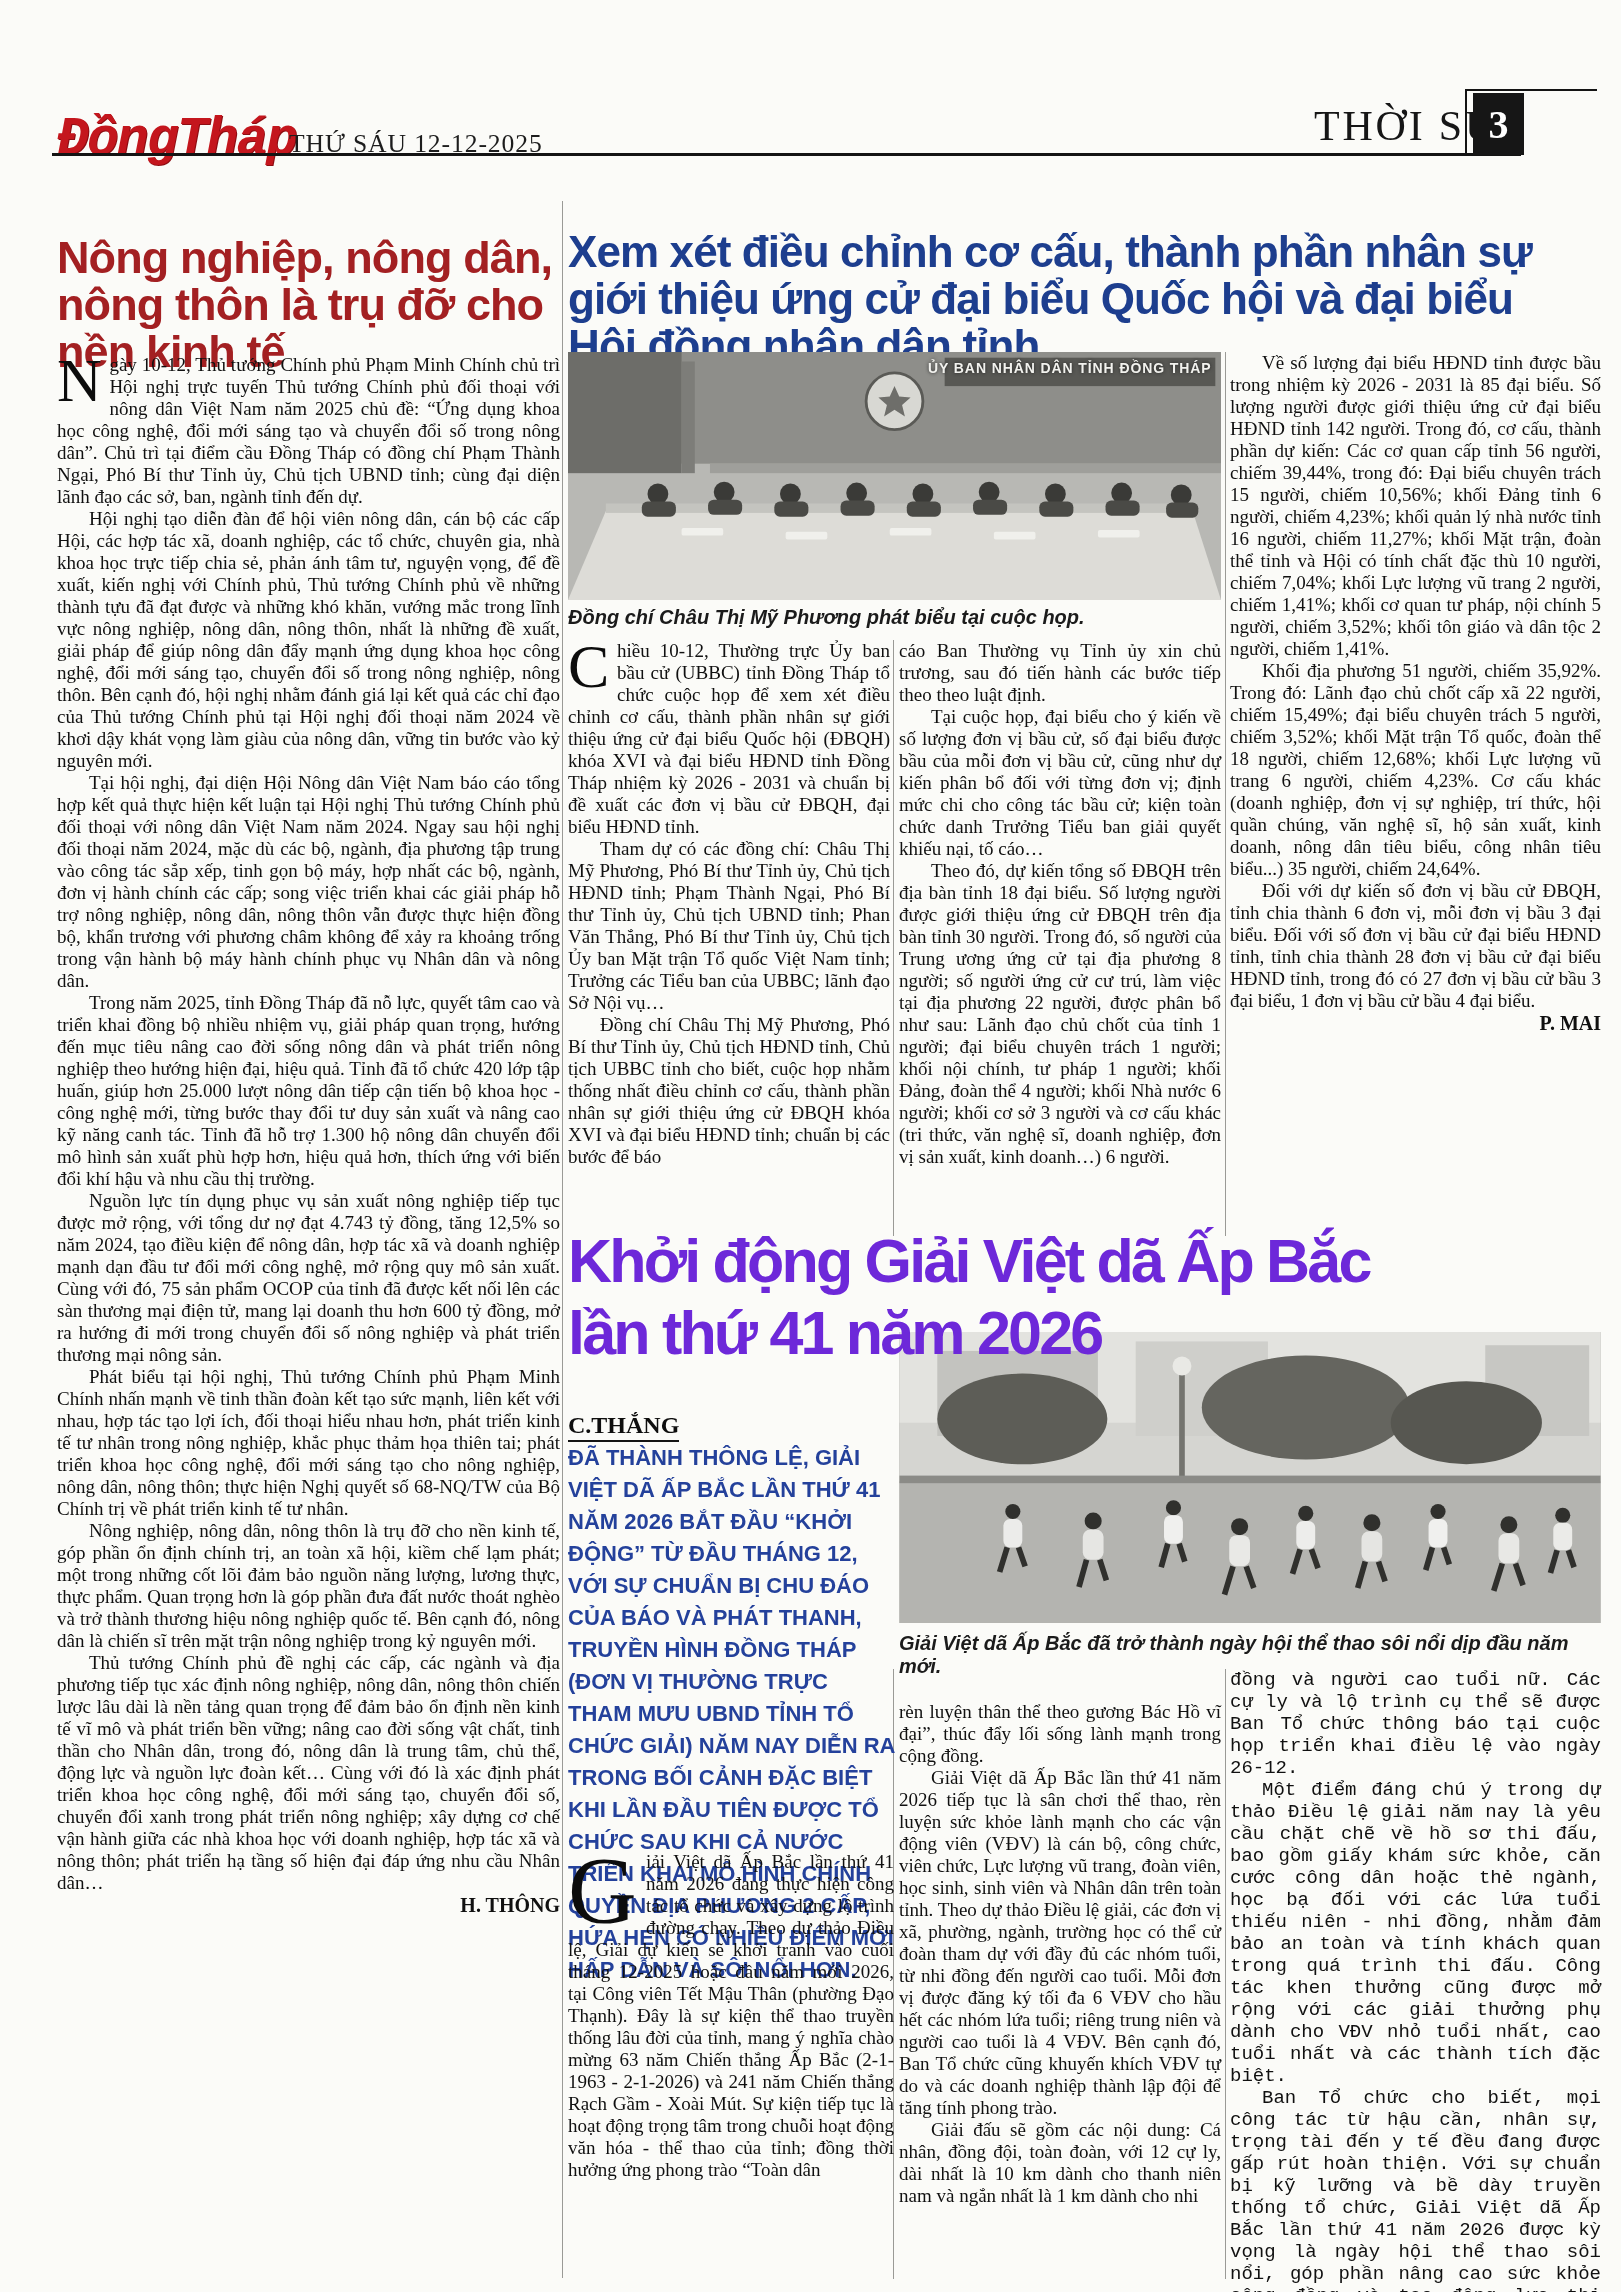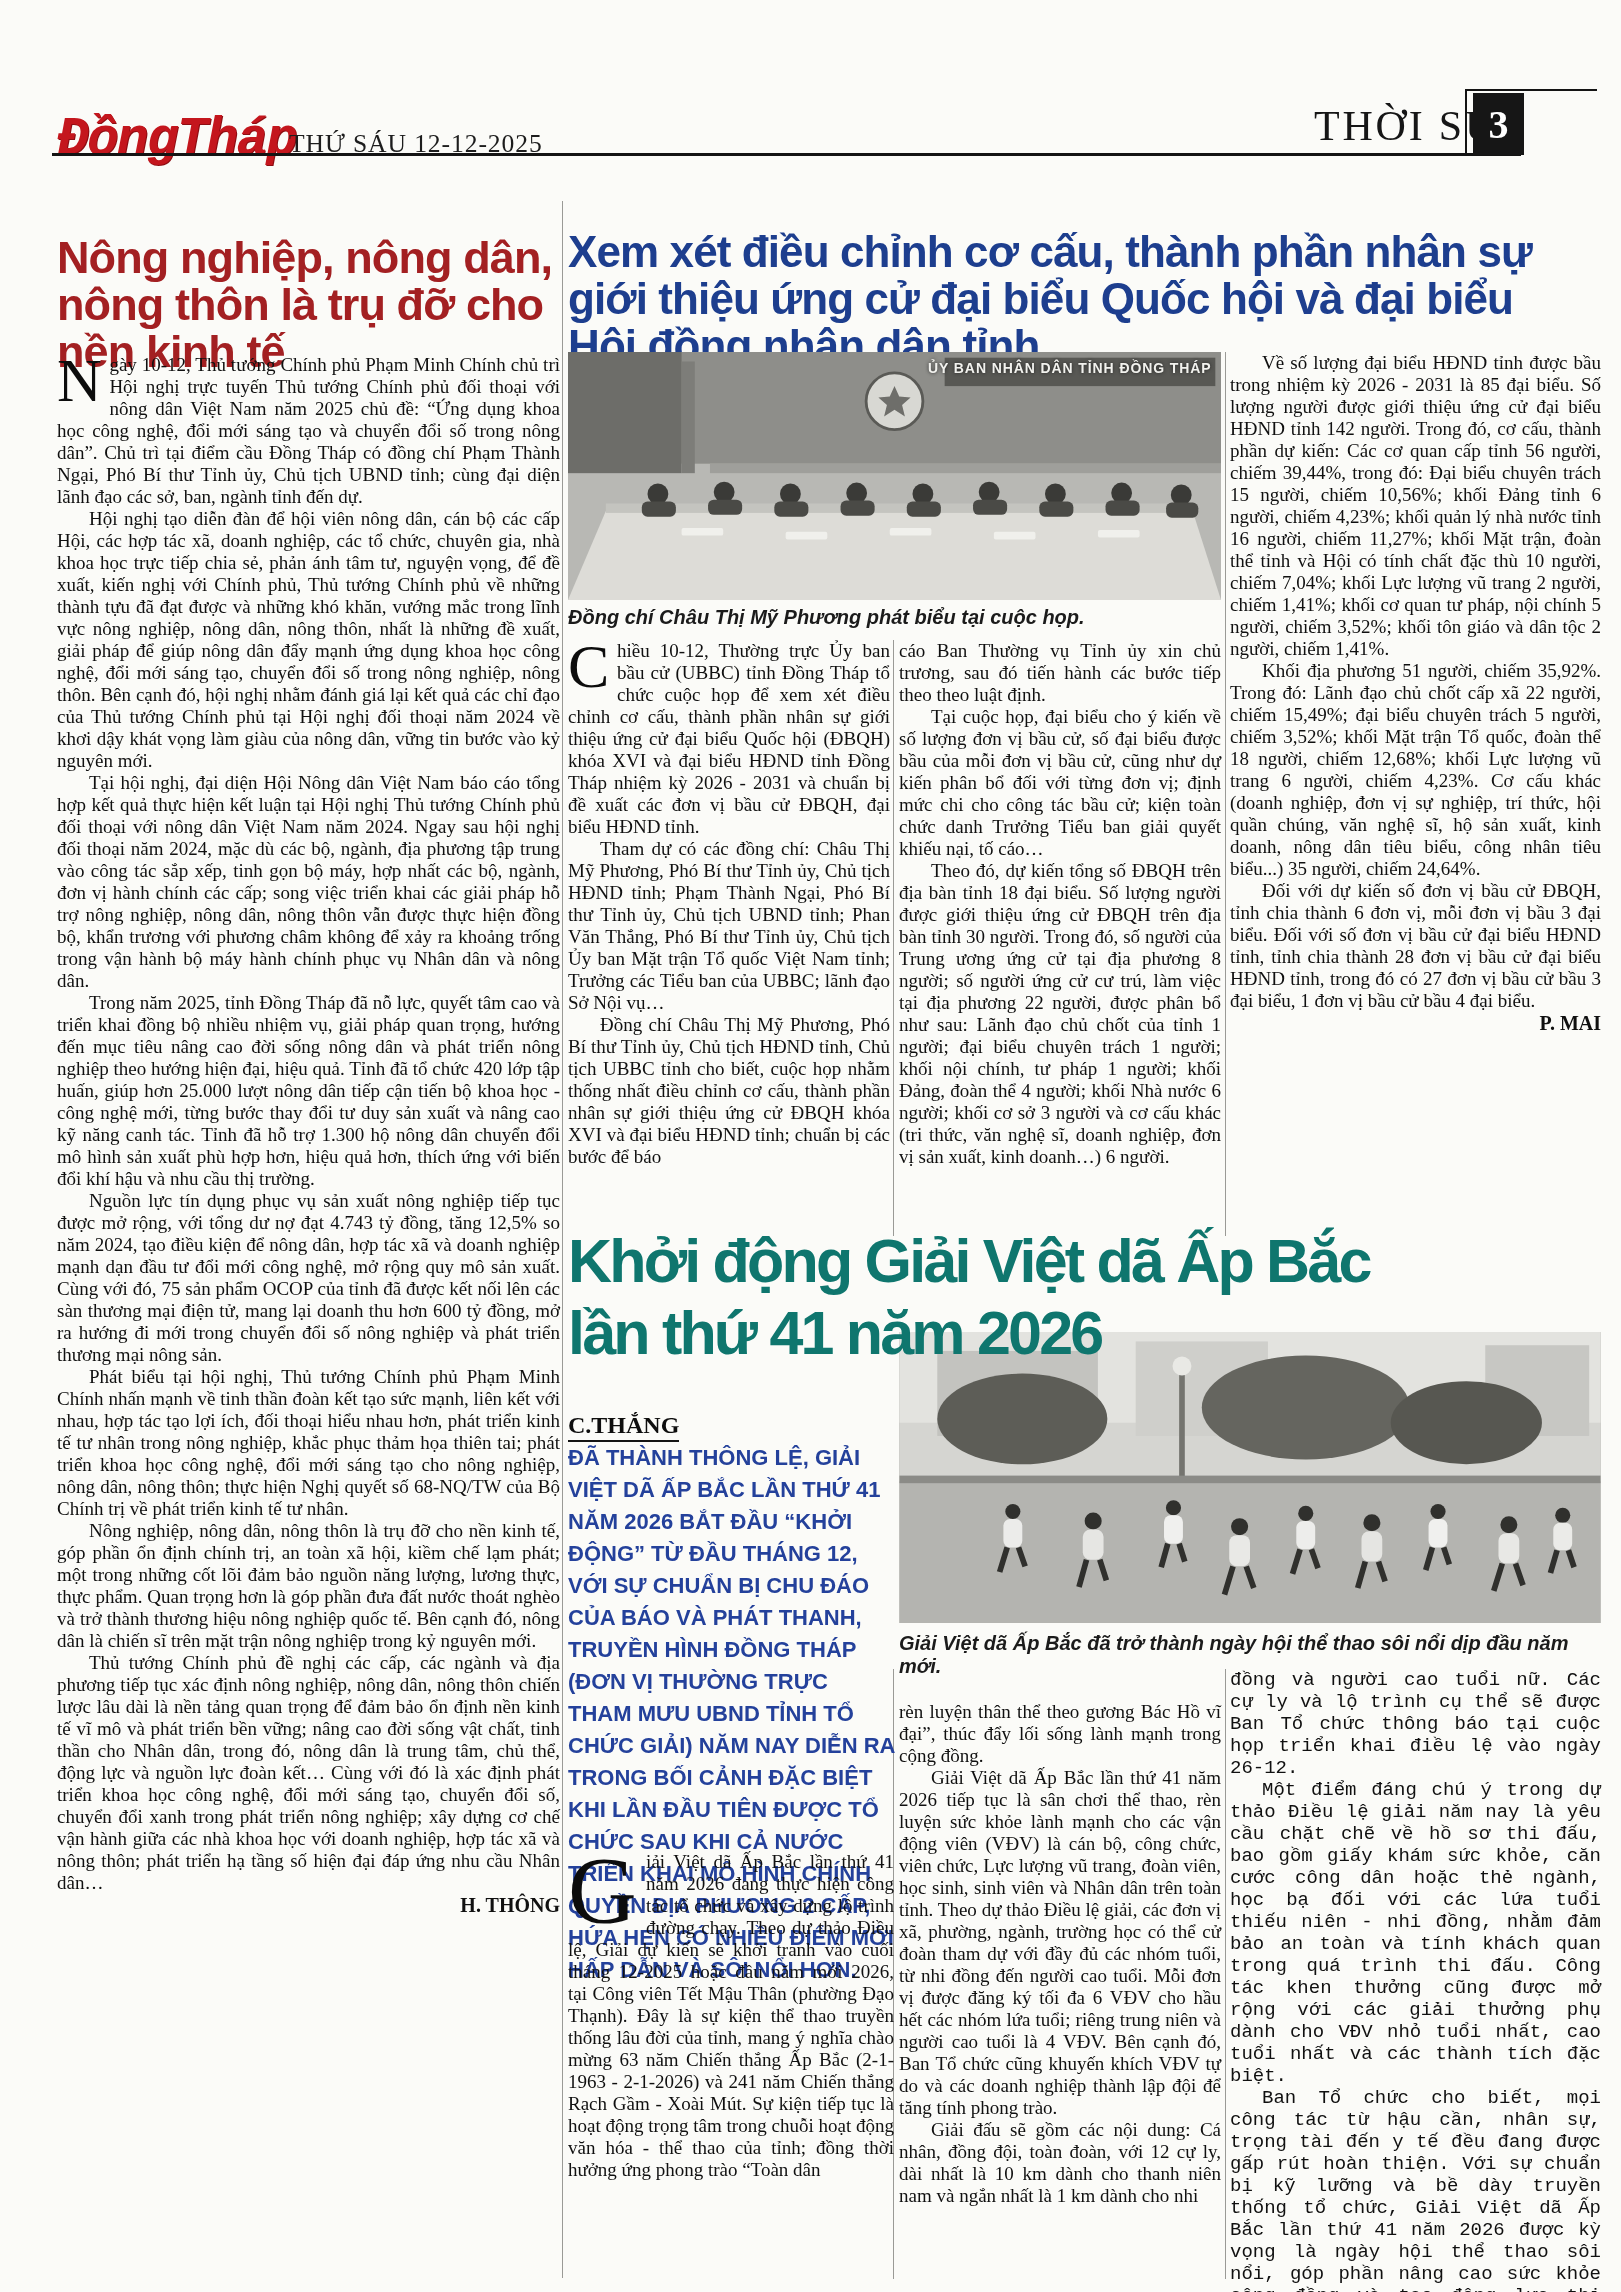--- a/index.html
+++ b/index.html
@@ -15,21 +15,21 @@
   .mh-rule-top{position:absolute;left:1465px;top:89px;width:132px;height:1.9px;background:#141414;}
   .mh-rule-vert{position:absolute;left:1465px;top:89px;width:1.9px;height:66px;background:#141414;}
   .pagenum{position:absolute;left:1473px;top:93px;width:51px;height:62px;background:#161616;color:#fff;
            display:flex;align-items:center;justify-content:center;font-weight:bold;font-size:40px;}
   
   .h-red{position:absolute;left:57px;top:204px;width:516px;font-family:"Liberation Sans",sans-serif;
          font-weight:bold;font-size:45px;line-height:47px;letter-spacing:-0.9px;color:#a32022;}
   .h-blue{position:absolute;left:568px;top:199px;width:1017px;font-family:"Liberation Sans",sans-serif;
           font-weight:bold;font-size:44px;line-height:47px;letter-spacing:-0.9px;color:#1d3e8e;}
   .h3-l1,.h3-l2{position:absolute;left:568px;font-family:"Liberation Sans",sans-serif;font-weight:bold;
-          font-size:61px;letter-spacing:-2.8px;color:#0f766e;z-index:5;white-space:nowrap;text-align:right;}
+          font-size:61px;letter-spacing:-2.8px;color:#6d28d9;z-index:5;white-space:nowrap;text-align:right;}
   .h3-l1{top:1226px;}
   .h3-l2{top:1298px;}
   
   .col{position:absolute;text-align:justify;font-size:19px;line-height:22px;color:#101010;}
   .col p{margin:0;text-indent:32px;}
   .col p.cont{text-indent:0;}
   .col p.dc2{text-indent:0;}
   .col p.dc2::first-letter{float:left;font-size:62px;line-height:47px;padding:2.8px 7.6px 0 0;color:#0c0c0c;}
   .col p.dc3{text-indent:0;}
   .col p.dc3::first-letter{float:left;font-size:95px;line-height:72px;padding:3.8px 9.5px 0 0;color:#0c0c0c;}

